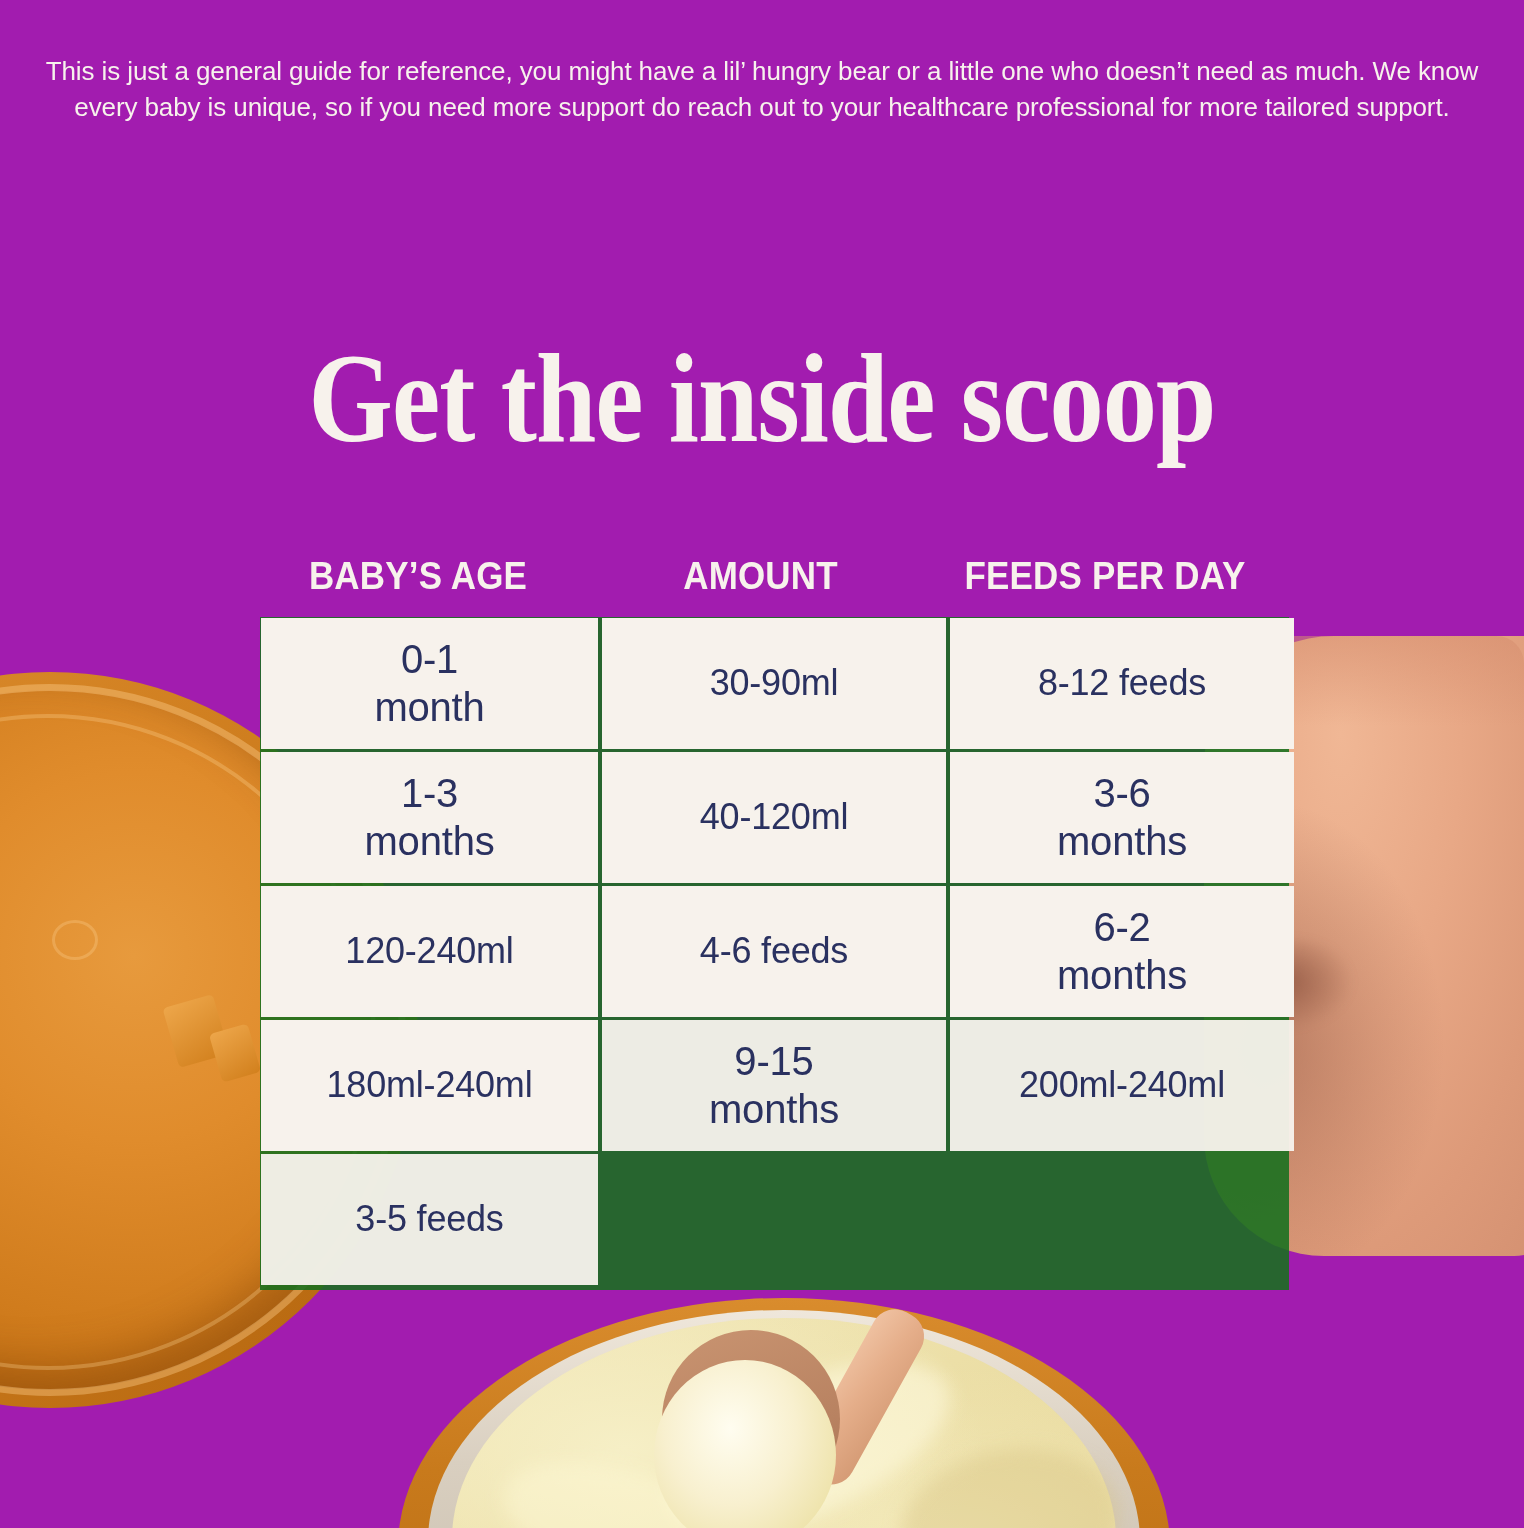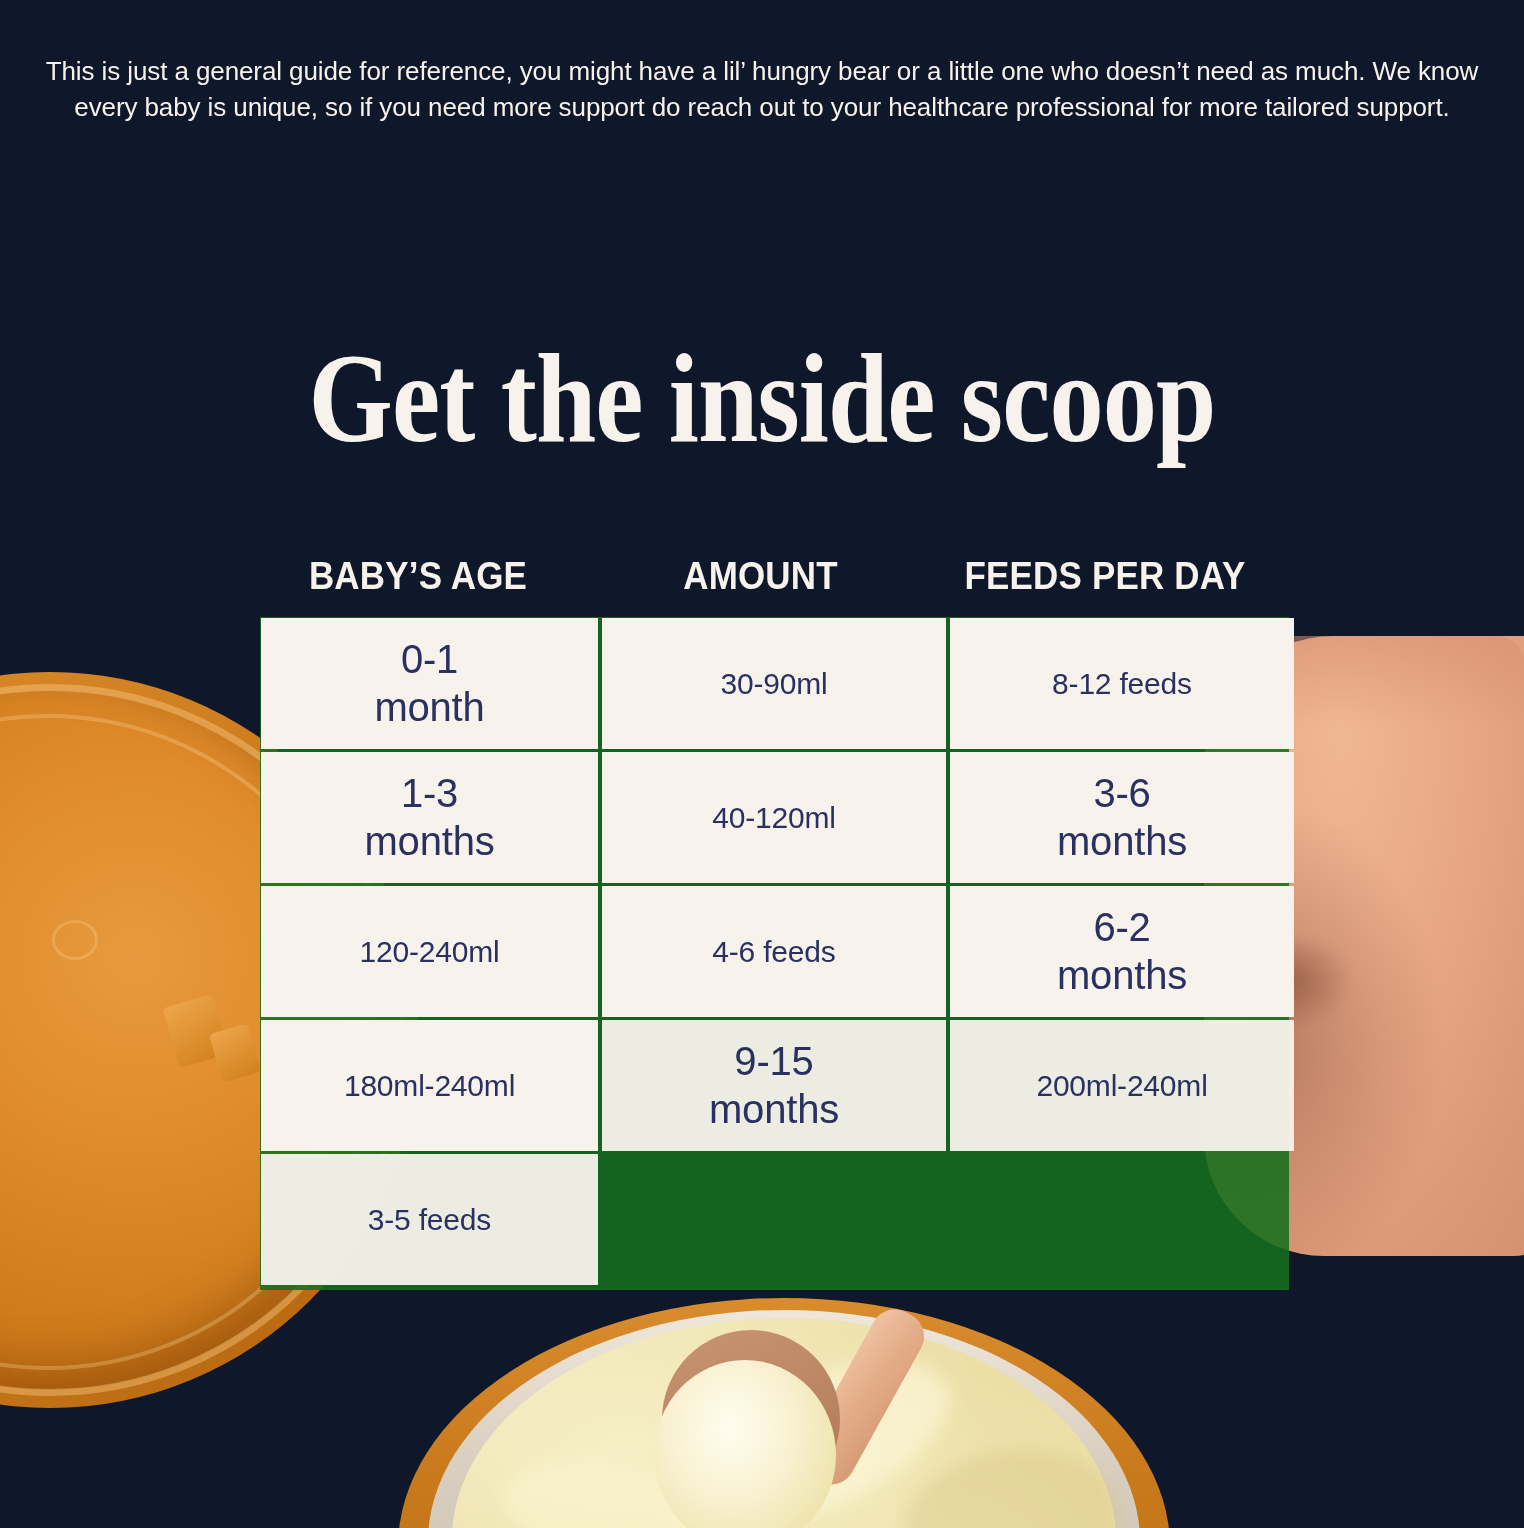--- a/index.html
+++ b/index.html
@@ -6,21 +6,21 @@
   html, body {
     margin: 0;
     padding: 0;
     background: #16701e;
   }
   #page {
     position: relative;
     width: 1524px;
     height: 1528px;
     overflow: hidden;
-    background: #0f172a;
+    background: #a21caf;
     font-family: "Liberation Sans", sans-serif;
     -webkit-font-smoothing: antialiased;
   }
 
   
   .photo-layer {
     position: absolute;
     inset: 0;
     overflow: hidden;
     pointer-events: none;
@@ -271,21 +271,21 @@
     padding: 1px 0 0 1px;
     box-sizing: border-box;
   }
   .cell {
     background: #f7f2ec;
     color: #2a3160;
     display: flex;
     align-items: center;
     justify-content: center;
     text-align: center;
-    font-size: 30px;
+    font-size: 36px;
     line-height: 1.18;
     letter-spacing: -.2px;
     white-space: pre-line;
   }
   .cell.age { font-size: 40px; }
 
   
   .cells .row-5 { background: rgba(247,242,236,.955); }
 </style>
 </head>

